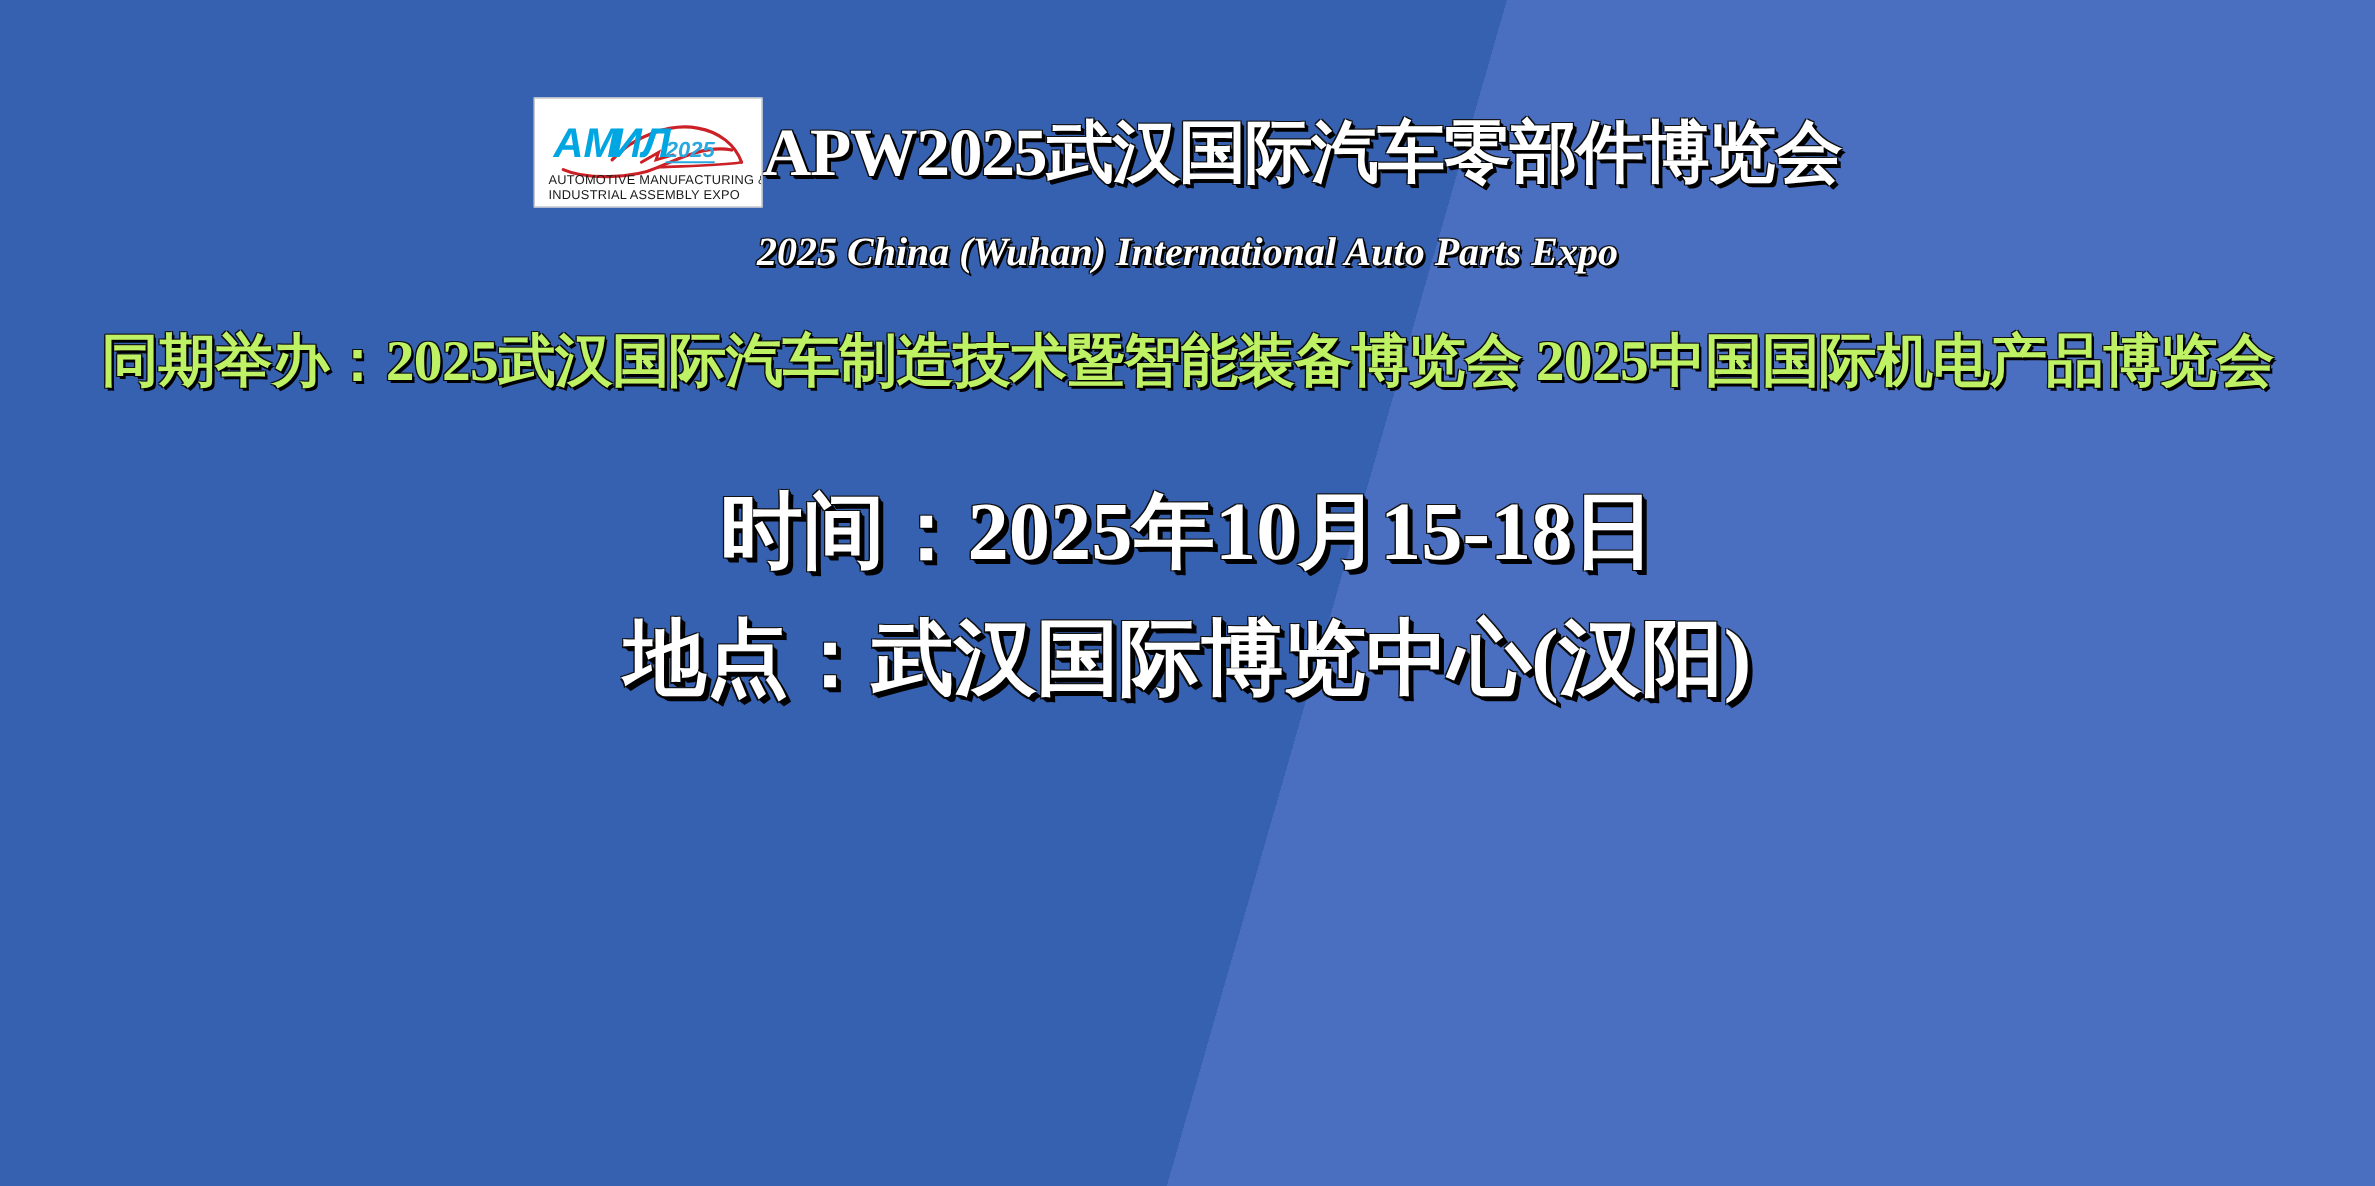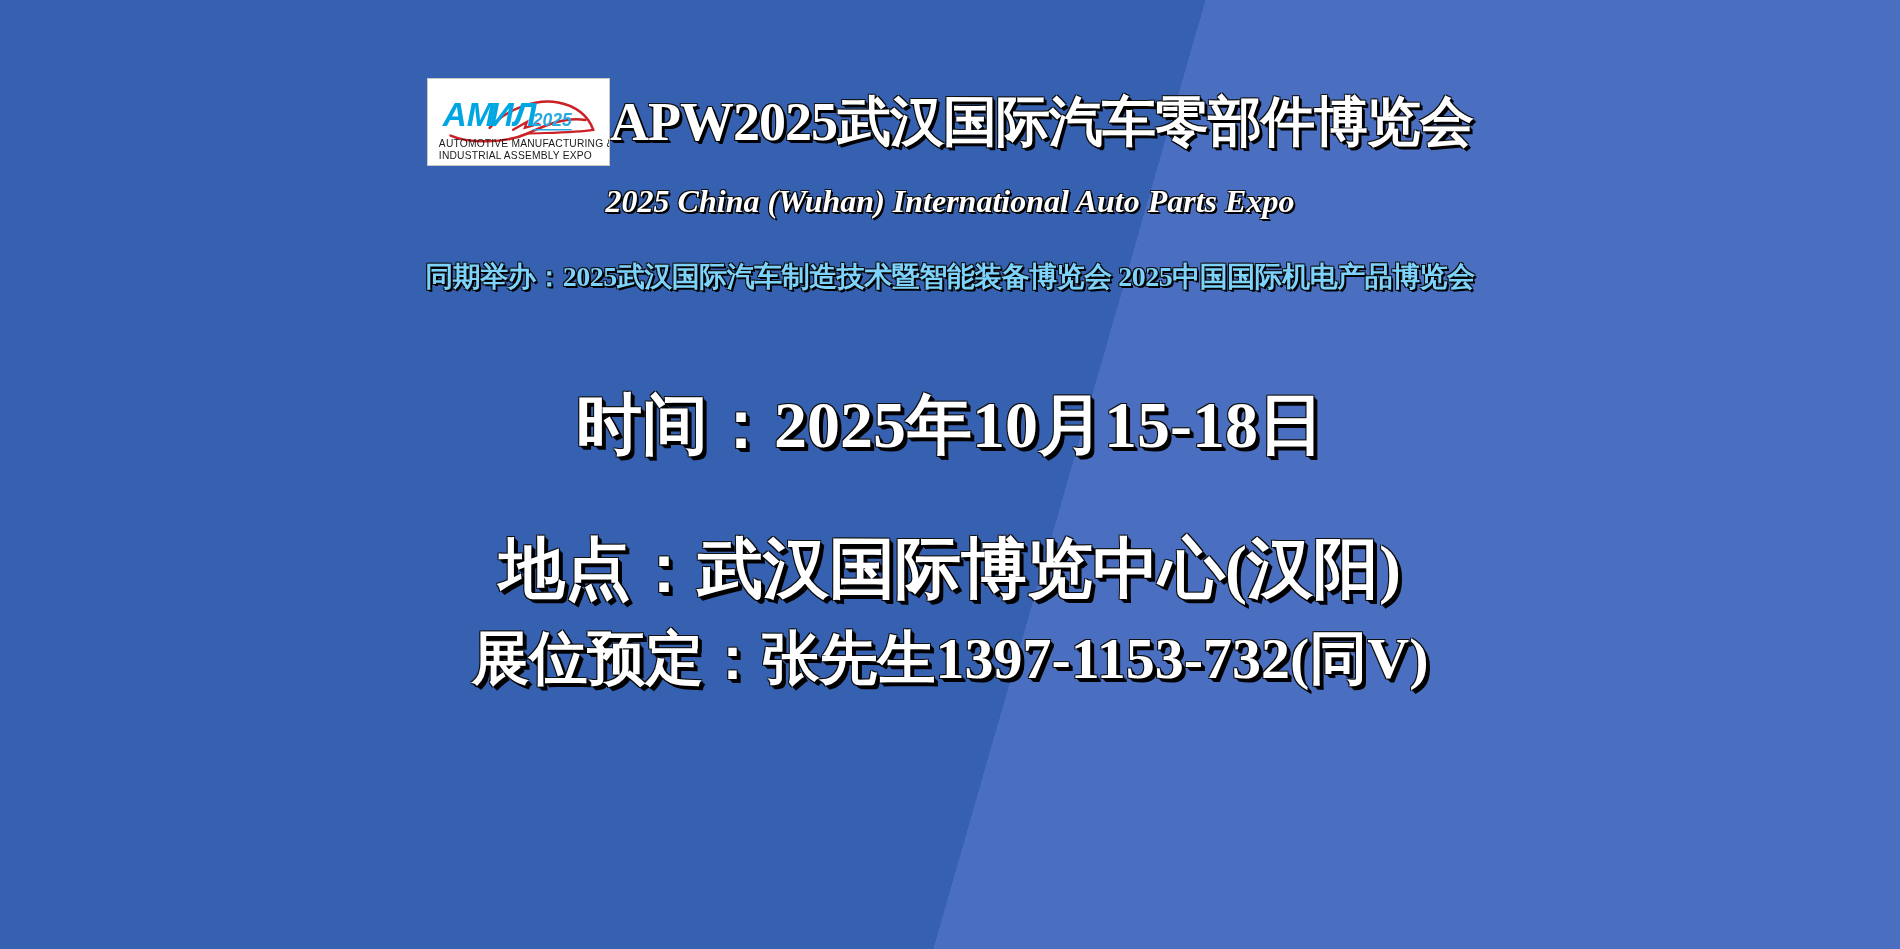--- a/index.html
+++ b/index.html
@@ -100,22 +100,22 @@
   }
 
   .concurrent-line {
     position: absolute;
     top: 258px;
     left: 0;
     right: 0;
     text-align: center;
     font-family: "Liberation Serif", "DejaVu Serif", serif;
     font-weight: bold;
-    font-size: 28px;
-    color: #7dd3fc;
+    font-size: 46px;
+    color: #bef264;
     white-space: nowrap;
     letter-spacing: -0.5px;
     text-shadow:
        2px 2px 0 #000,
        1px 1px 0 #000,
       -1px -1px 0 #111,
        1px -1px 0 #111,
       -1px  1px 0 #111;
   }
 
@@ -133,21 +133,21 @@
        4px 4px 0 #000,
        3px 3px 0 #000,
        2px 2px 0 #000,
        1px 1px 0 #000,
       -1px -1px 0 #111,
        1px -1px 0 #111,
       -1px  1px 0 #111;
   }
 
   .line-date   { top: 380px; font-size: 66px; }
-  .line-venue  { top: 482px; font-size: 66px; margin-top: 42px; }
+  .line-venue  { top: 482px; font-size: 66px; }
   .line-booth  { top: 620px; font-size: 58px; }
 </style>
 </head>
 <body>
 
 <div id="poster">
 
   <div class="bg-wedge"></div>
 
   <div class="layer">
@@ -178,16 +178,15 @@
     </div>
 
     <div class="sub-title-en">2025 China (Wuhan) International Auto Parts Expo</div>
 
     <div class="concurrent-line">同期举办：2025武汉国际汽车制造技术暨智能装备博览会 2025中国国际机电产品博览会</div>
 
     <div class="info-line line-date">时间：2025年10月15-18日</div>
 
     <div class="info-line line-venue">地点：武汉国际博览中心(汉阳)</div>
 
-    <div class="info-line line-booth">展位预定：张先生1397-1153-732(同V)</div>
 
   </div>
 </div>
 
 </body></html>

